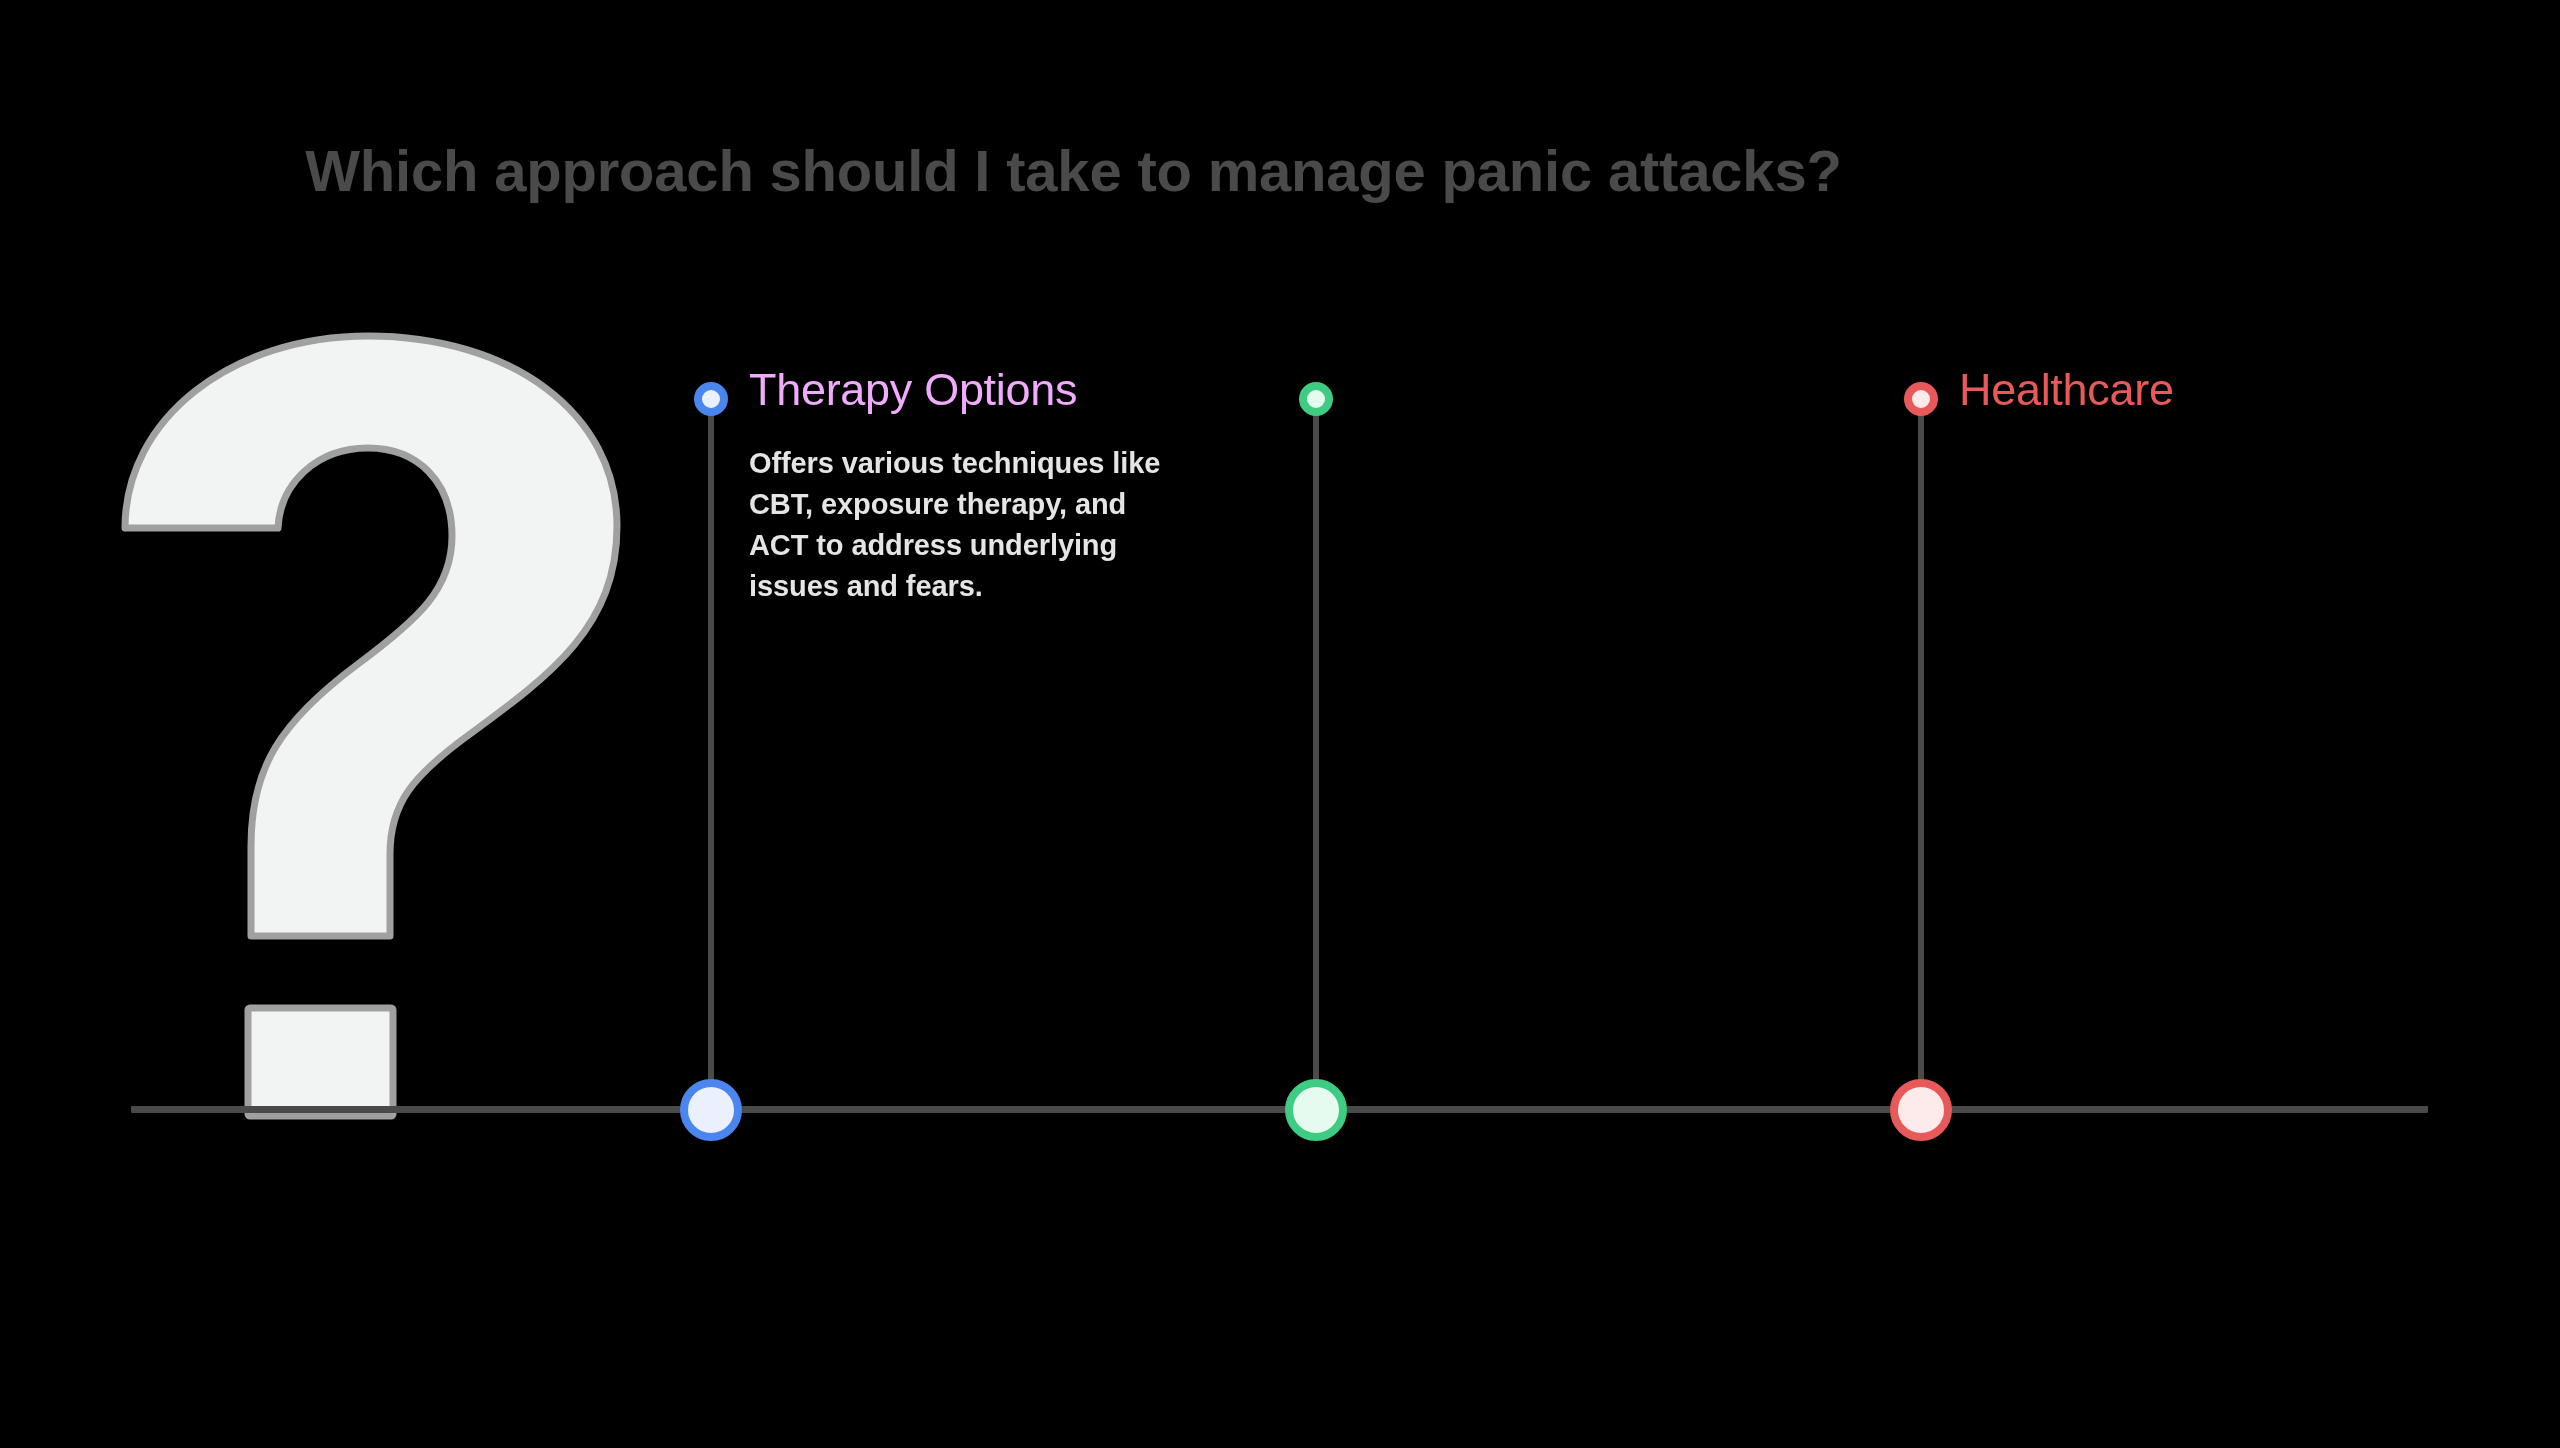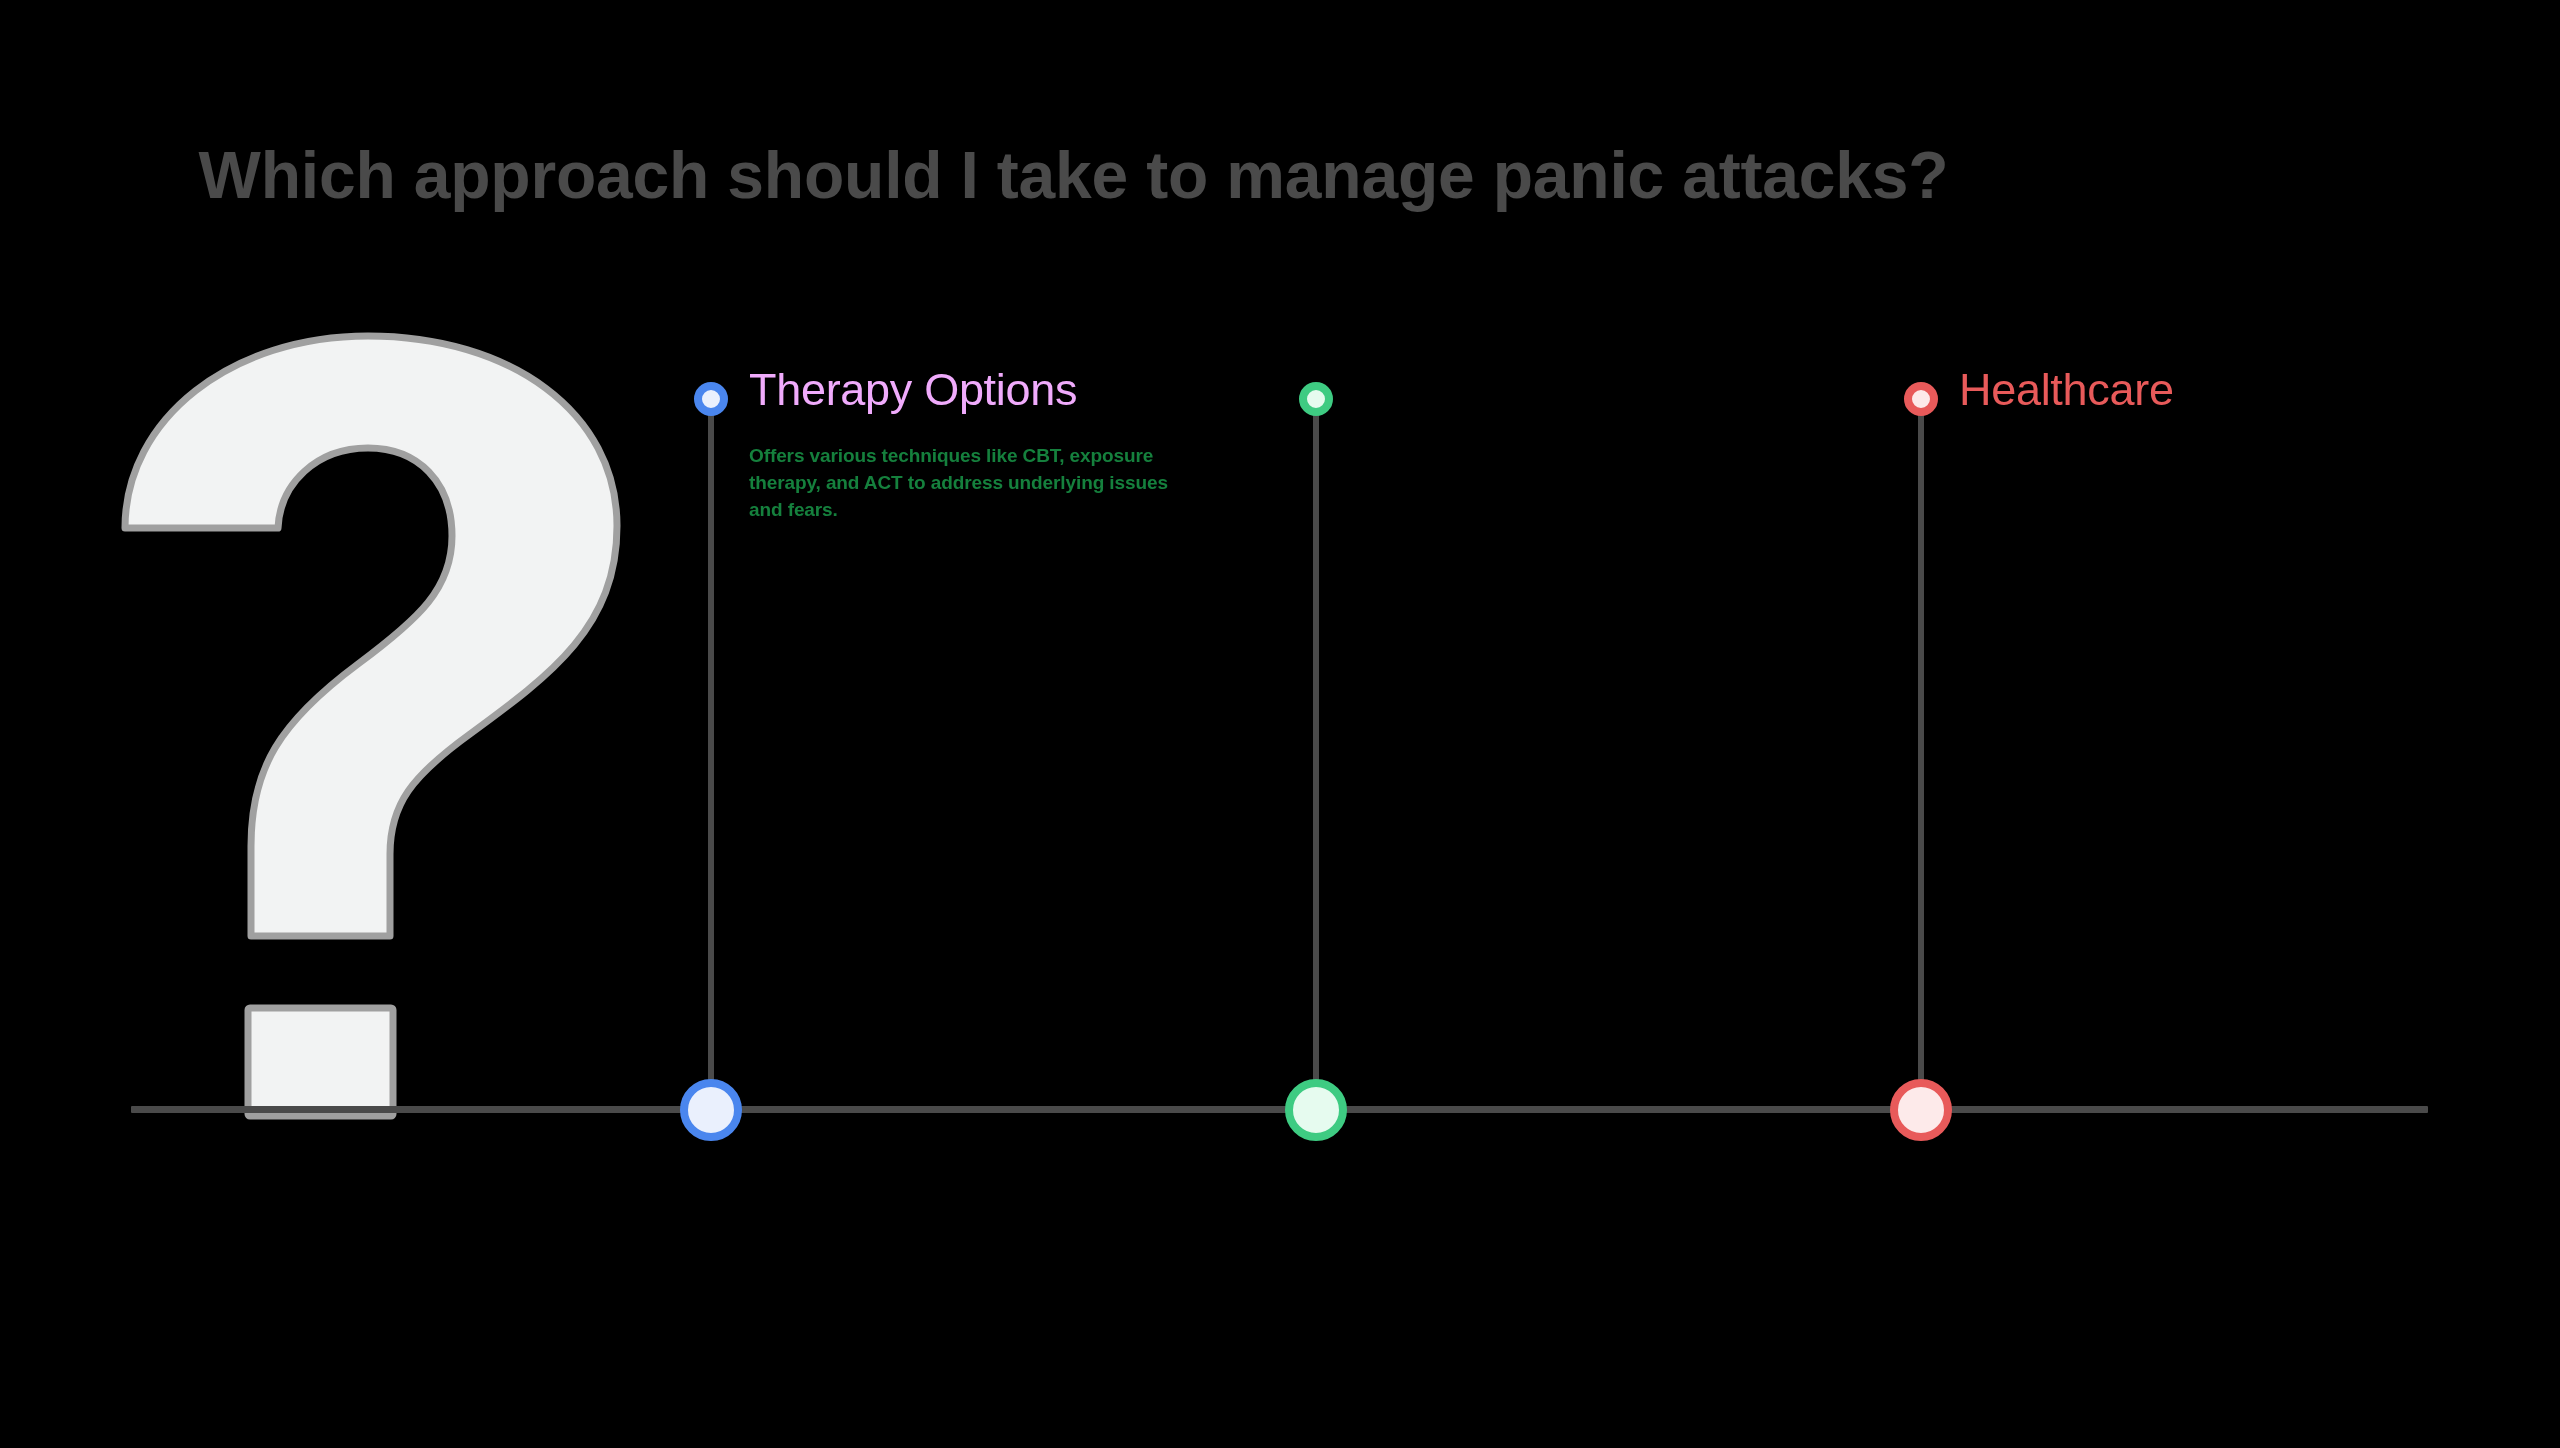--- a/index.html
+++ b/index.html
@@ -19,21 +19,21 @@
     overflow: hidden;
   }
 
   
   #chart-title {
     position: absolute;
     left: 0;
     top: 141px;
     width: 2147px;
     text-align: center;
-    font-size: 66px;
+    font-size: 58px;
     font-weight: bold;
     color: #4a4a4a;
     letter-spacing: -0.2px;
     line-height: 1.05;
     white-space: nowrap;
   }
 
   
   #timeline-axis {
     position: absolute;
@@ -98,24 +98,24 @@
     width: 440px;
   }
   .entry .entry-heading {
     font-size: 45px;
     font-weight: 500;
     line-height: 1.24;
     letter-spacing: -0.3px;
     margin: 0;
   }
   .entry .entry-desc {
-    font-size: 19px;
+    font-size: 29px;
     font-weight: bold;
     line-height: 1.42;
-    color: #15803d;
+    color: #e5e5e5;
     margin: 0;
     letter-spacing: -0.1px;
   }
   .entry .entry-desc.gap-small { margin-top: 25px; }
   .entry .entry-desc.gap-large { margin-top: 30px; }
 
   
   #entry-therapy  { left: 711px; }
   #entry-provider { left: 1316px; }
   #entry-medication { left: 1921px; }

